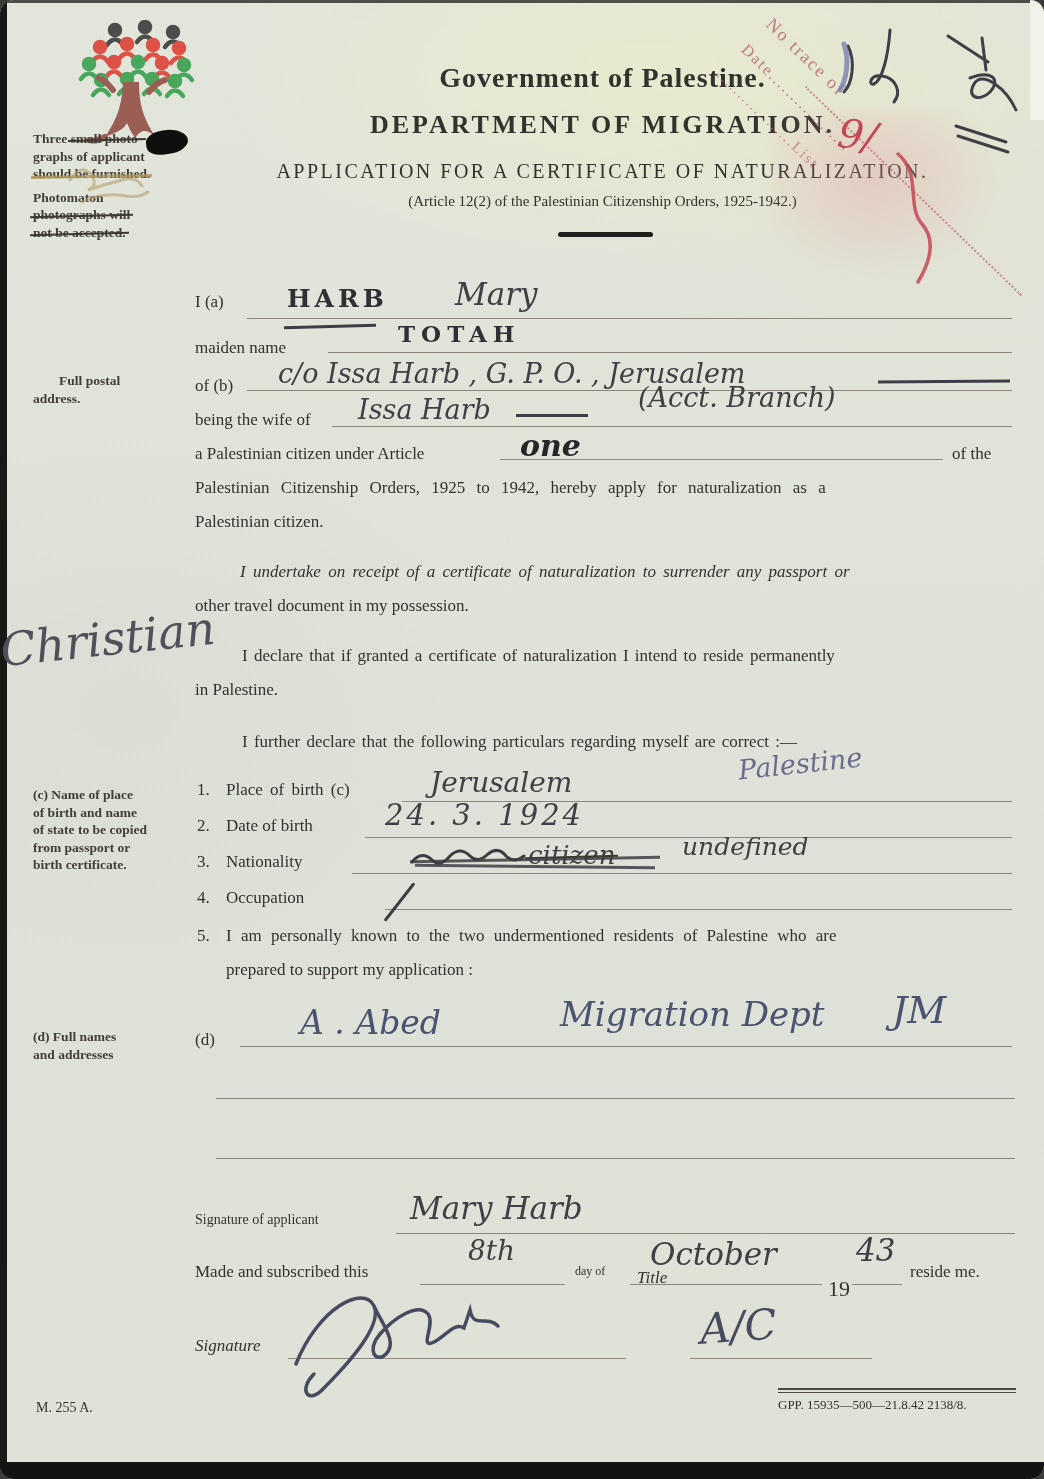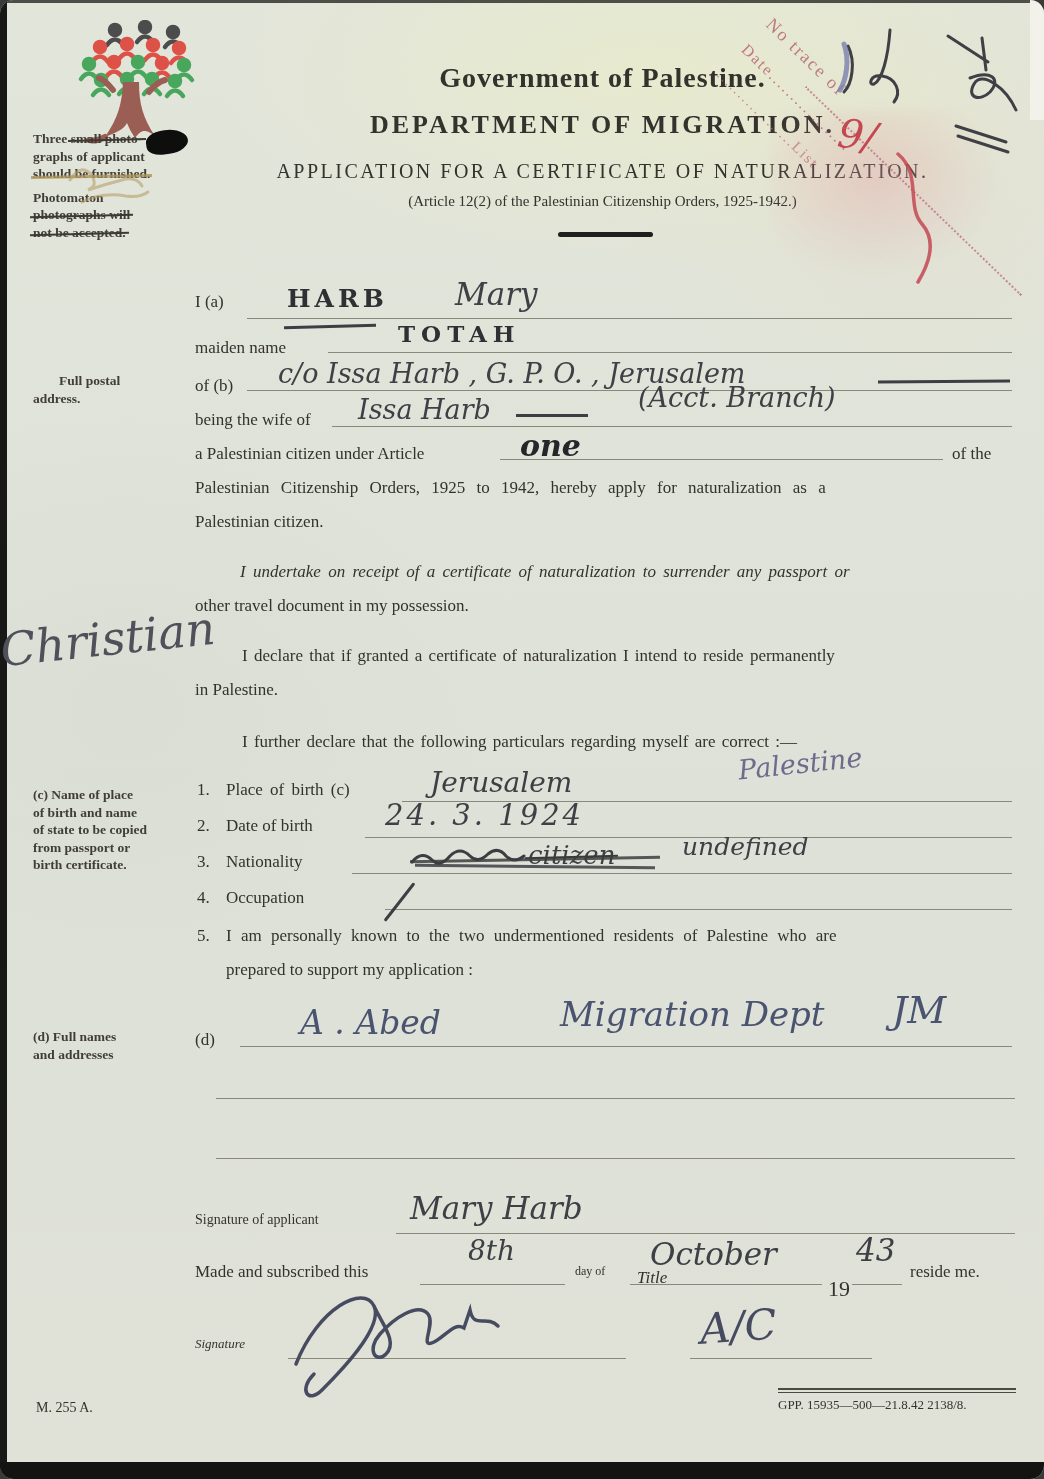--- a/index.html
+++ b/index.html
@@ -248,21 +248,21 @@
   <div class="rule" style="left:420px;top:1284px;width:145px;"></div>
   <span class="abs hw" style="left:468px;top:1234px;font-size:28px;">8th</span>
   <span class="abs printed" style="left:575px;top:1264px;font-size:12px;">day of</span>
   <div class="rule" style="left:630px;top:1284px;width:192px;"></div>
   <span class="abs hw" style="left:650px;top:1236px;font-size:31px;">October</span>
   <span class="abs printed" style="left:828px;top:1262px;font-size:22px;margin-top:14px;">19</span>
   <div class="rule" style="left:852px;top:1284px;width:50px;"></div>
   <span class="abs hw" style="left:856px;top:1232px;font-size:31px;">43</span>
   <span class="abs printed" style="left:910px;top:1262px;font-size:17px;">reside me.</span>
 
-  <span class="abs printed" style="left:195px;top:1336px;font-size:13px;font-style:italic;">Signature</span>
+  <span class="abs printed" style="left:195px;top:1336px;font-size:17px;font-style:italic;">Signature</span>
   <div class="rule" style="left:288px;top:1358px;width:338px;"></div>
   <svg class="abs" style="left:278px;top:1278px;" width="340" height="130" viewBox="0 0 340 130">
     <path d="M18,86 C40,30 86,6 96,28 C106,50 60,96 44,112 C30,126 20,112 36,96 M96,28 C104,46 120,64 108,76 C98,86 88,72 102,56 C116,40 140,24 150,36 C158,46 140,72 156,64 C168,58 176,44 186,50 L192,32 C196,52 208,36 220,48" stroke="#474b60" stroke-width="3.5" fill="none" stroke-linecap="round"></path>
   </svg>
   <span class="abs printed" style="left:637px;top:1268px;font-size:17px;font-style:italic;">Title</span>
   <div class="rule" style="left:690px;top:1358px;width:182px;"></div>
   <span class="abs hw" style="left:700px;top:1302px;font-size:42px;color:#474b60;transform:rotate(-4deg);">A/C</span>
 
   
   <span class="abs printed" style="left:36px;top:1400px;font-size:14px;">M. 255 A.</span>

